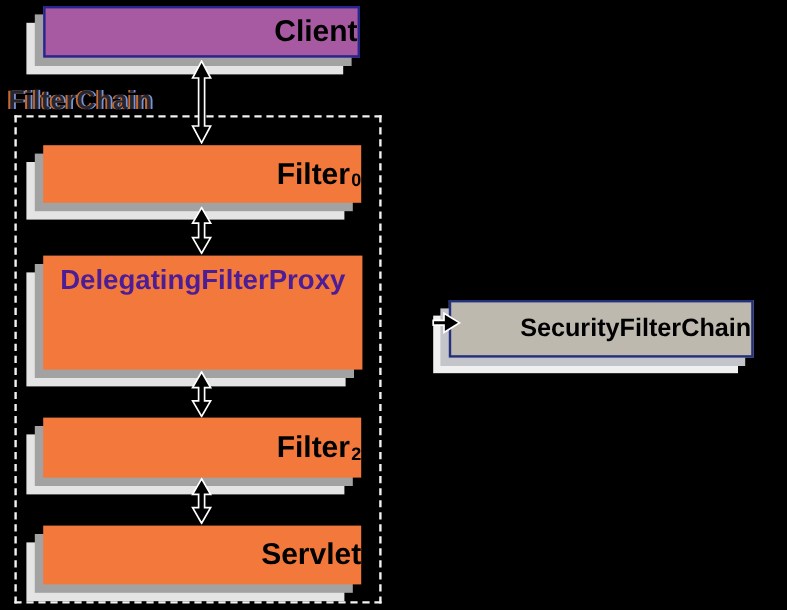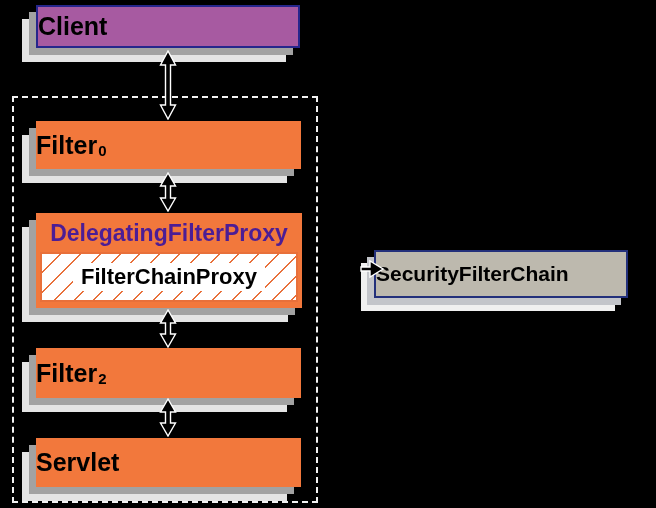--- a/index.html
+++ b/index.html
@@ -1,21 +1,21 @@
 <!DOCTYPE html>
 <html><head>
 <meta charset="utf-8">
 <style>
   html,body{margin:0;padding:0;background:#000;}
   .stage{
     position:relative;width:656px;height:508px;background:#000;overflow:hidden;
     font-family:"Liberation Sans",sans-serif;
   }
   .box{
-    position:absolute;display:flex;align-items:center;justify-content:flex-start;
+    position:absolute;display:flex;align-items:center;justify-content:flex-end;
     box-sizing:border-box;font-weight:bold;color:#000;
   }
   
   .client{
     left:36px;top:5px;width:264px;height:43px;
     background:#A75AA1;border:2px solid #26268C;
     font-size:25px;
     box-shadow:-7px 7px 0 #A2A2A2,-14px 14px 0 #E4E4E4;
   }
   
@@ -70,32 +70,30 @@
 </style>
 </head>
 <body>
 
 <div class="stage">
 
   <div class="box client">
     <span>Client</span>
   </div>
 
+  <div class="fc-label">FilterChain</div>
   <div class="fc-container"></div>
 
   <div class="box orange filter0">
     <span>Filter</span>
       <sub class="subs">0</sub>
   </div>
 
   <div class="box orange dfp">
     <div class="dfp-title">DelegatingFilterProxy</div>
-    <div class="inner-hatch">
-      <span>FilterChainProxy</span>
-    </div>
   </div>
 
   <div class="box orange filter2">
     <span>Filter</span>
       <sub class="subs">2</sub>
   </div>
 
   <div class="box orange servlet">
     <span>Servlet</span>
   </div>

